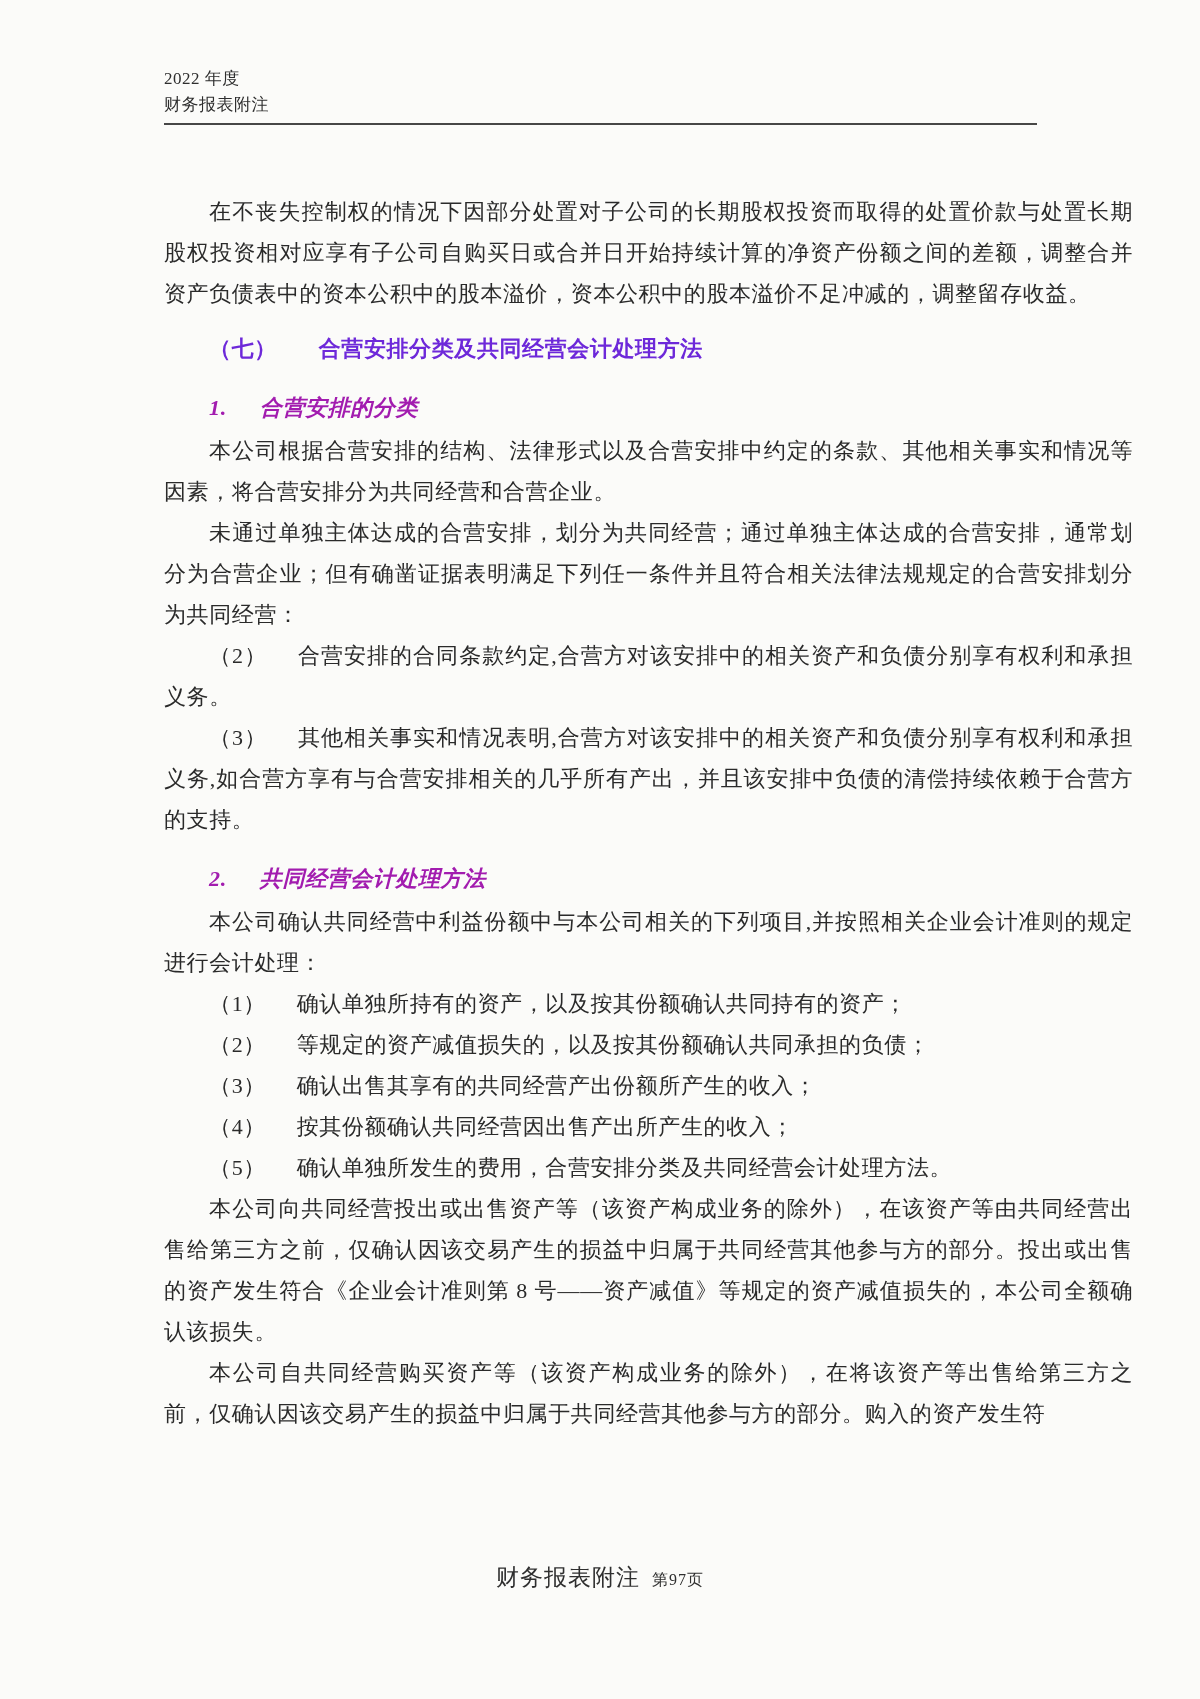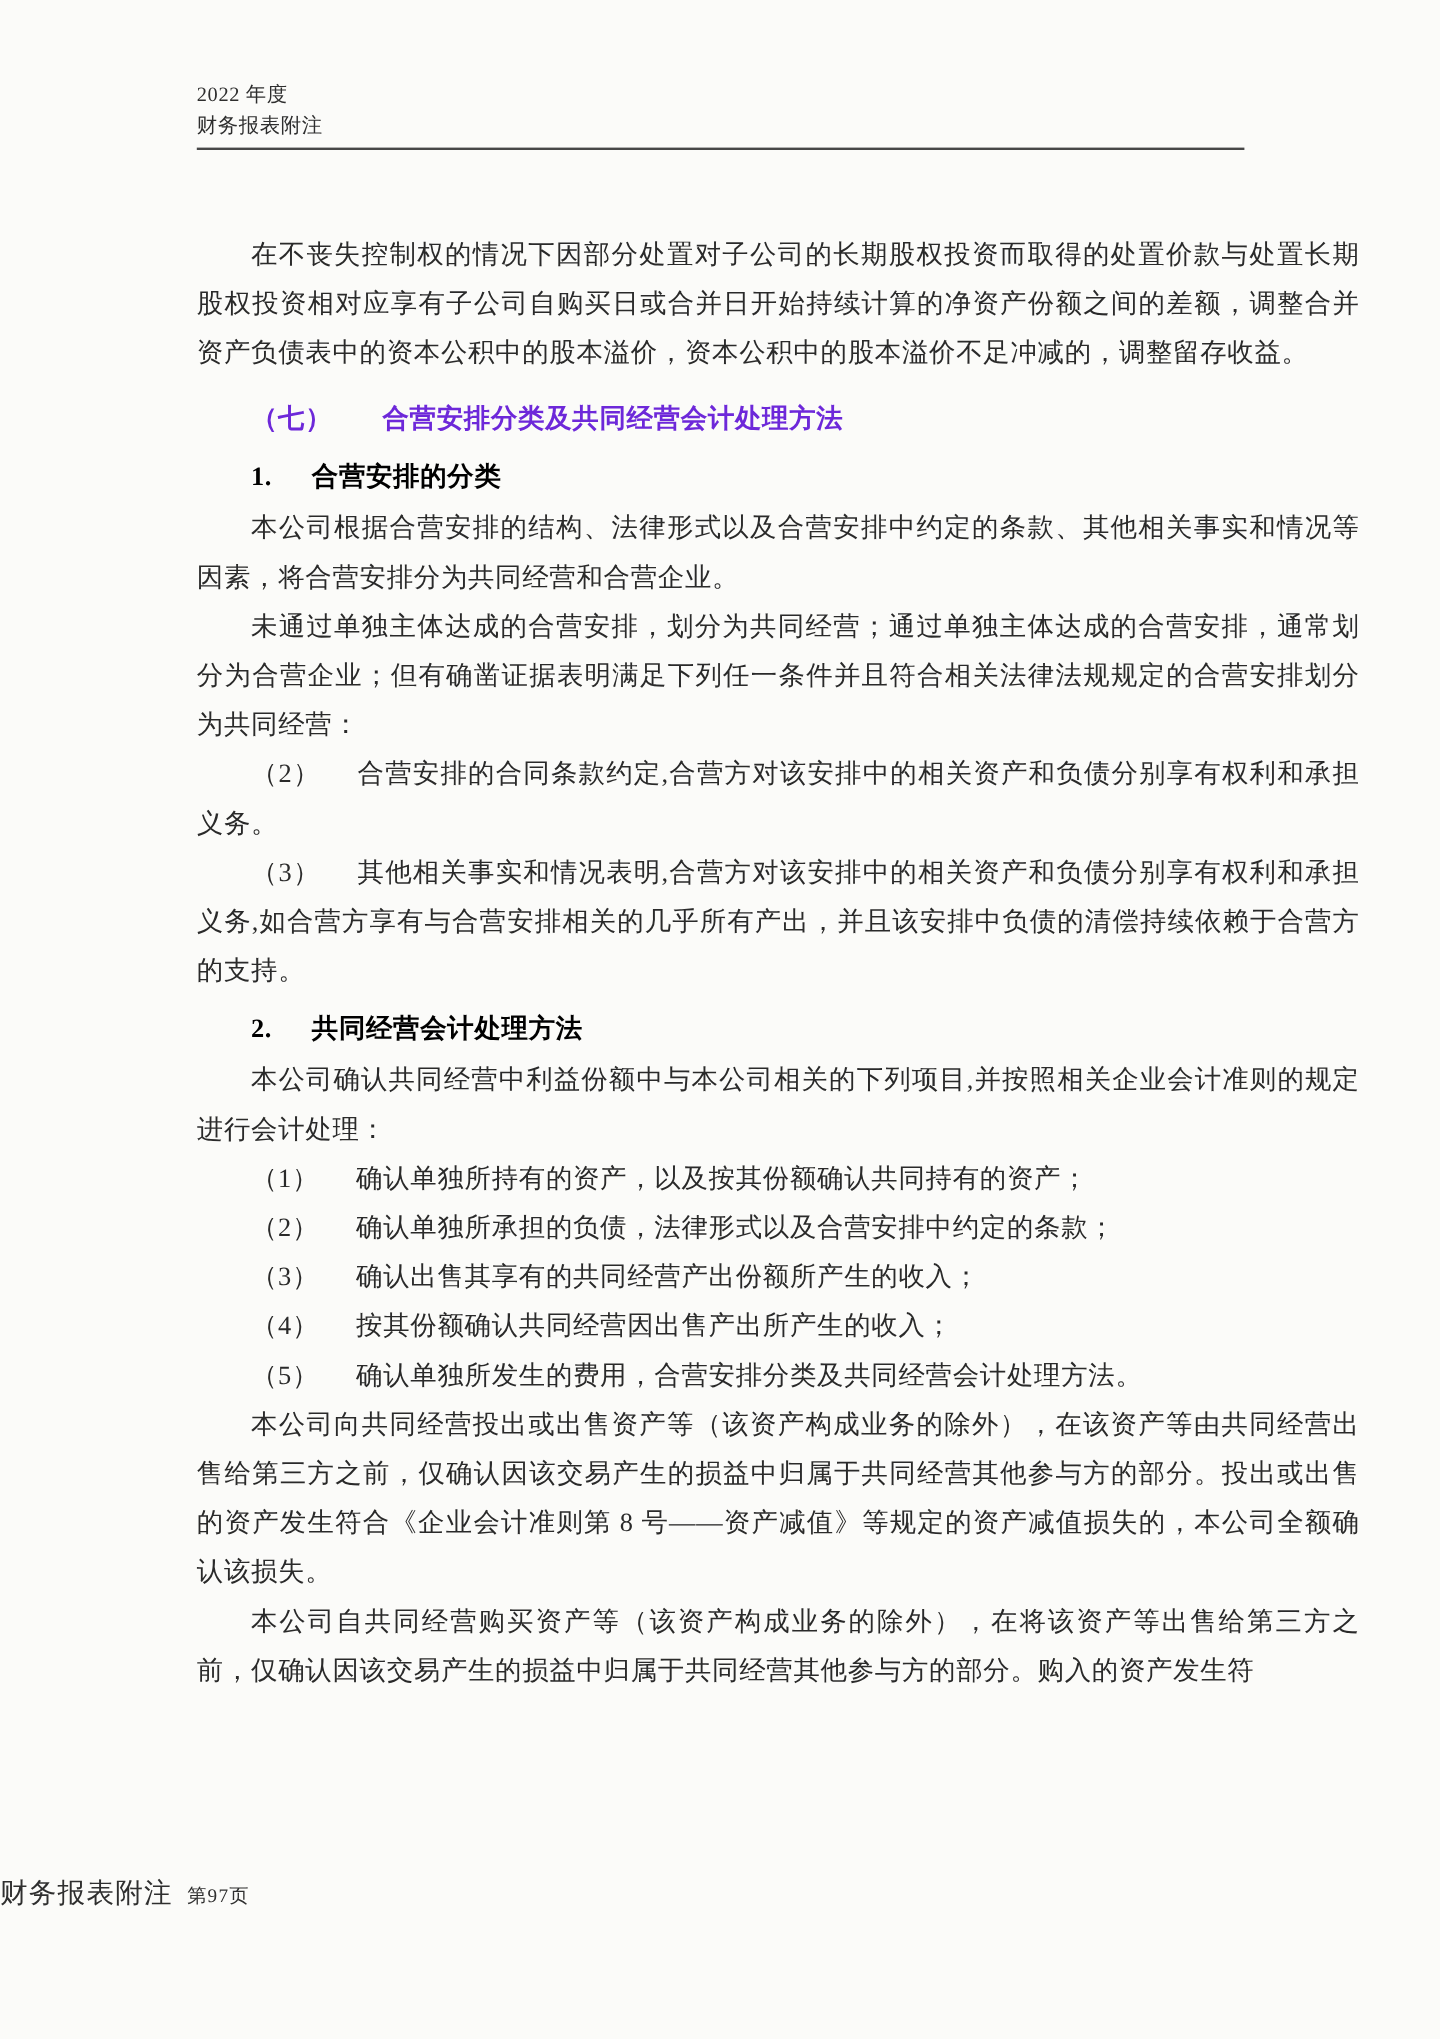--- a/index.html
+++ b/index.html
@@ -22,27 +22,27 @@
     margin:0;
     font-size:22px;
     letter-spacing:.6px;
     line-height:41px;
     text-align:justify;
     text-indent:2.05em;
     color:#2a2a2a;
   }
   .b-h1{font-weight:bold;margin-top:14px;margin-bottom:3px;color:#6d28d9;}
   .b-h1 .marker{margin-right:1.9em;}
-  .b-h2{font-weight:bold;margin-top:7px;margin-bottom:2px;color:#000000;}
+  .b-h2{font-weight:bold;margin-top:18px;margin-bottom:2px;color:#a21caf;font-style:italic;}
   .b-h2 .marker{margin-right:1.5em;}
   .b-item .marker{margin-right:1.4em;}
   
   .footer{
     position:absolute;left:0;right:0;top:1562px;
-    color:#2f2f2f;
+    text-align:center;color:#2f2f2f;
     white-space:nowrap;
   }
   .footer .f-title{font-size:23px;letter-spacing:1px;}
   .footer .f-page{font-size:16px;margin-left:12px;letter-spacing:1px;}
 </style>
 </head>
 <body>
 
 <div class="page">
 
@@ -68,21 +68,21 @@
     <p class="block b-item"><span class="marker">（2）</span><span>合营安排的合同条款约定,合营方对该安排中的相关资产和负债分别享有权利和承担义务。</span></p>
 
     <p class="block b-item"><span class="marker">（3）</span><span>其他相关事实和情况表明,合营方对该安排中的相关资产和负债分别享有权利和承担义务,如合营方享有与合营安排相关的几乎所有产出，并且该安排中负债的清偿持续依赖于合营方的支持。</span></p>
 
     <p class="block b-h2"><span class="marker">2.</span><span>共同经营会计处理方法</span></p>
 
     <p class="block">本公司确认共同经营中利益份额中与本公司相关的下列项目,并按照相关企业会计准则的规定进行会计处理：</p>
 
     <p class="block b-item"><span class="marker">（1）</span><span>确认单独所持有的资产，以及按其份额确认共同持有的资产；</span></p>
 
-    <p class="block b-item"><span class="marker">（2）</span><span>确认单独所承担的负债，法律形式以及合营安排中约定的条款；</span></p>
+    <p class="block b-item"><span class="marker">（2）</span><span>等规定的资产减值损失的，以及按其份额确认共同承担的负债；</span></p>
 
     <p class="block b-item"><span class="marker">（3）</span><span>确认出售其享有的共同经营产出份额所产生的收入；</span></p>
 
     <p class="block b-item"><span class="marker">（4）</span><span>按其份额确认共同经营因出售产出所产生的收入；</span></p>
 
     <p class="block b-item"><span class="marker">（5）</span><span>确认单独所发生的费用，合营安排分类及共同经营会计处理方法。</span></p>
 
     <p class="block">本公司向共同经营投出或出售资产等（该资产构成业务的除外），在该资产等由共同经营出售给第三方之前，仅确认因该交易产生的损益中归属于共同经营其他参与方的部分。投出或出售的资产发生符合《企业会计准则第 8 号——资产减值》等规定的资产减值损失的，本公司全额确认该损失。</p>
 
     <p class="block">本公司自共同经营购买资产等（该资产构成业务的除外），在将该资产等出售给第三方之前，仅确认因该交易产生的损益中归属于共同经营其他参与方的部分。购入的资产发生符</p>

